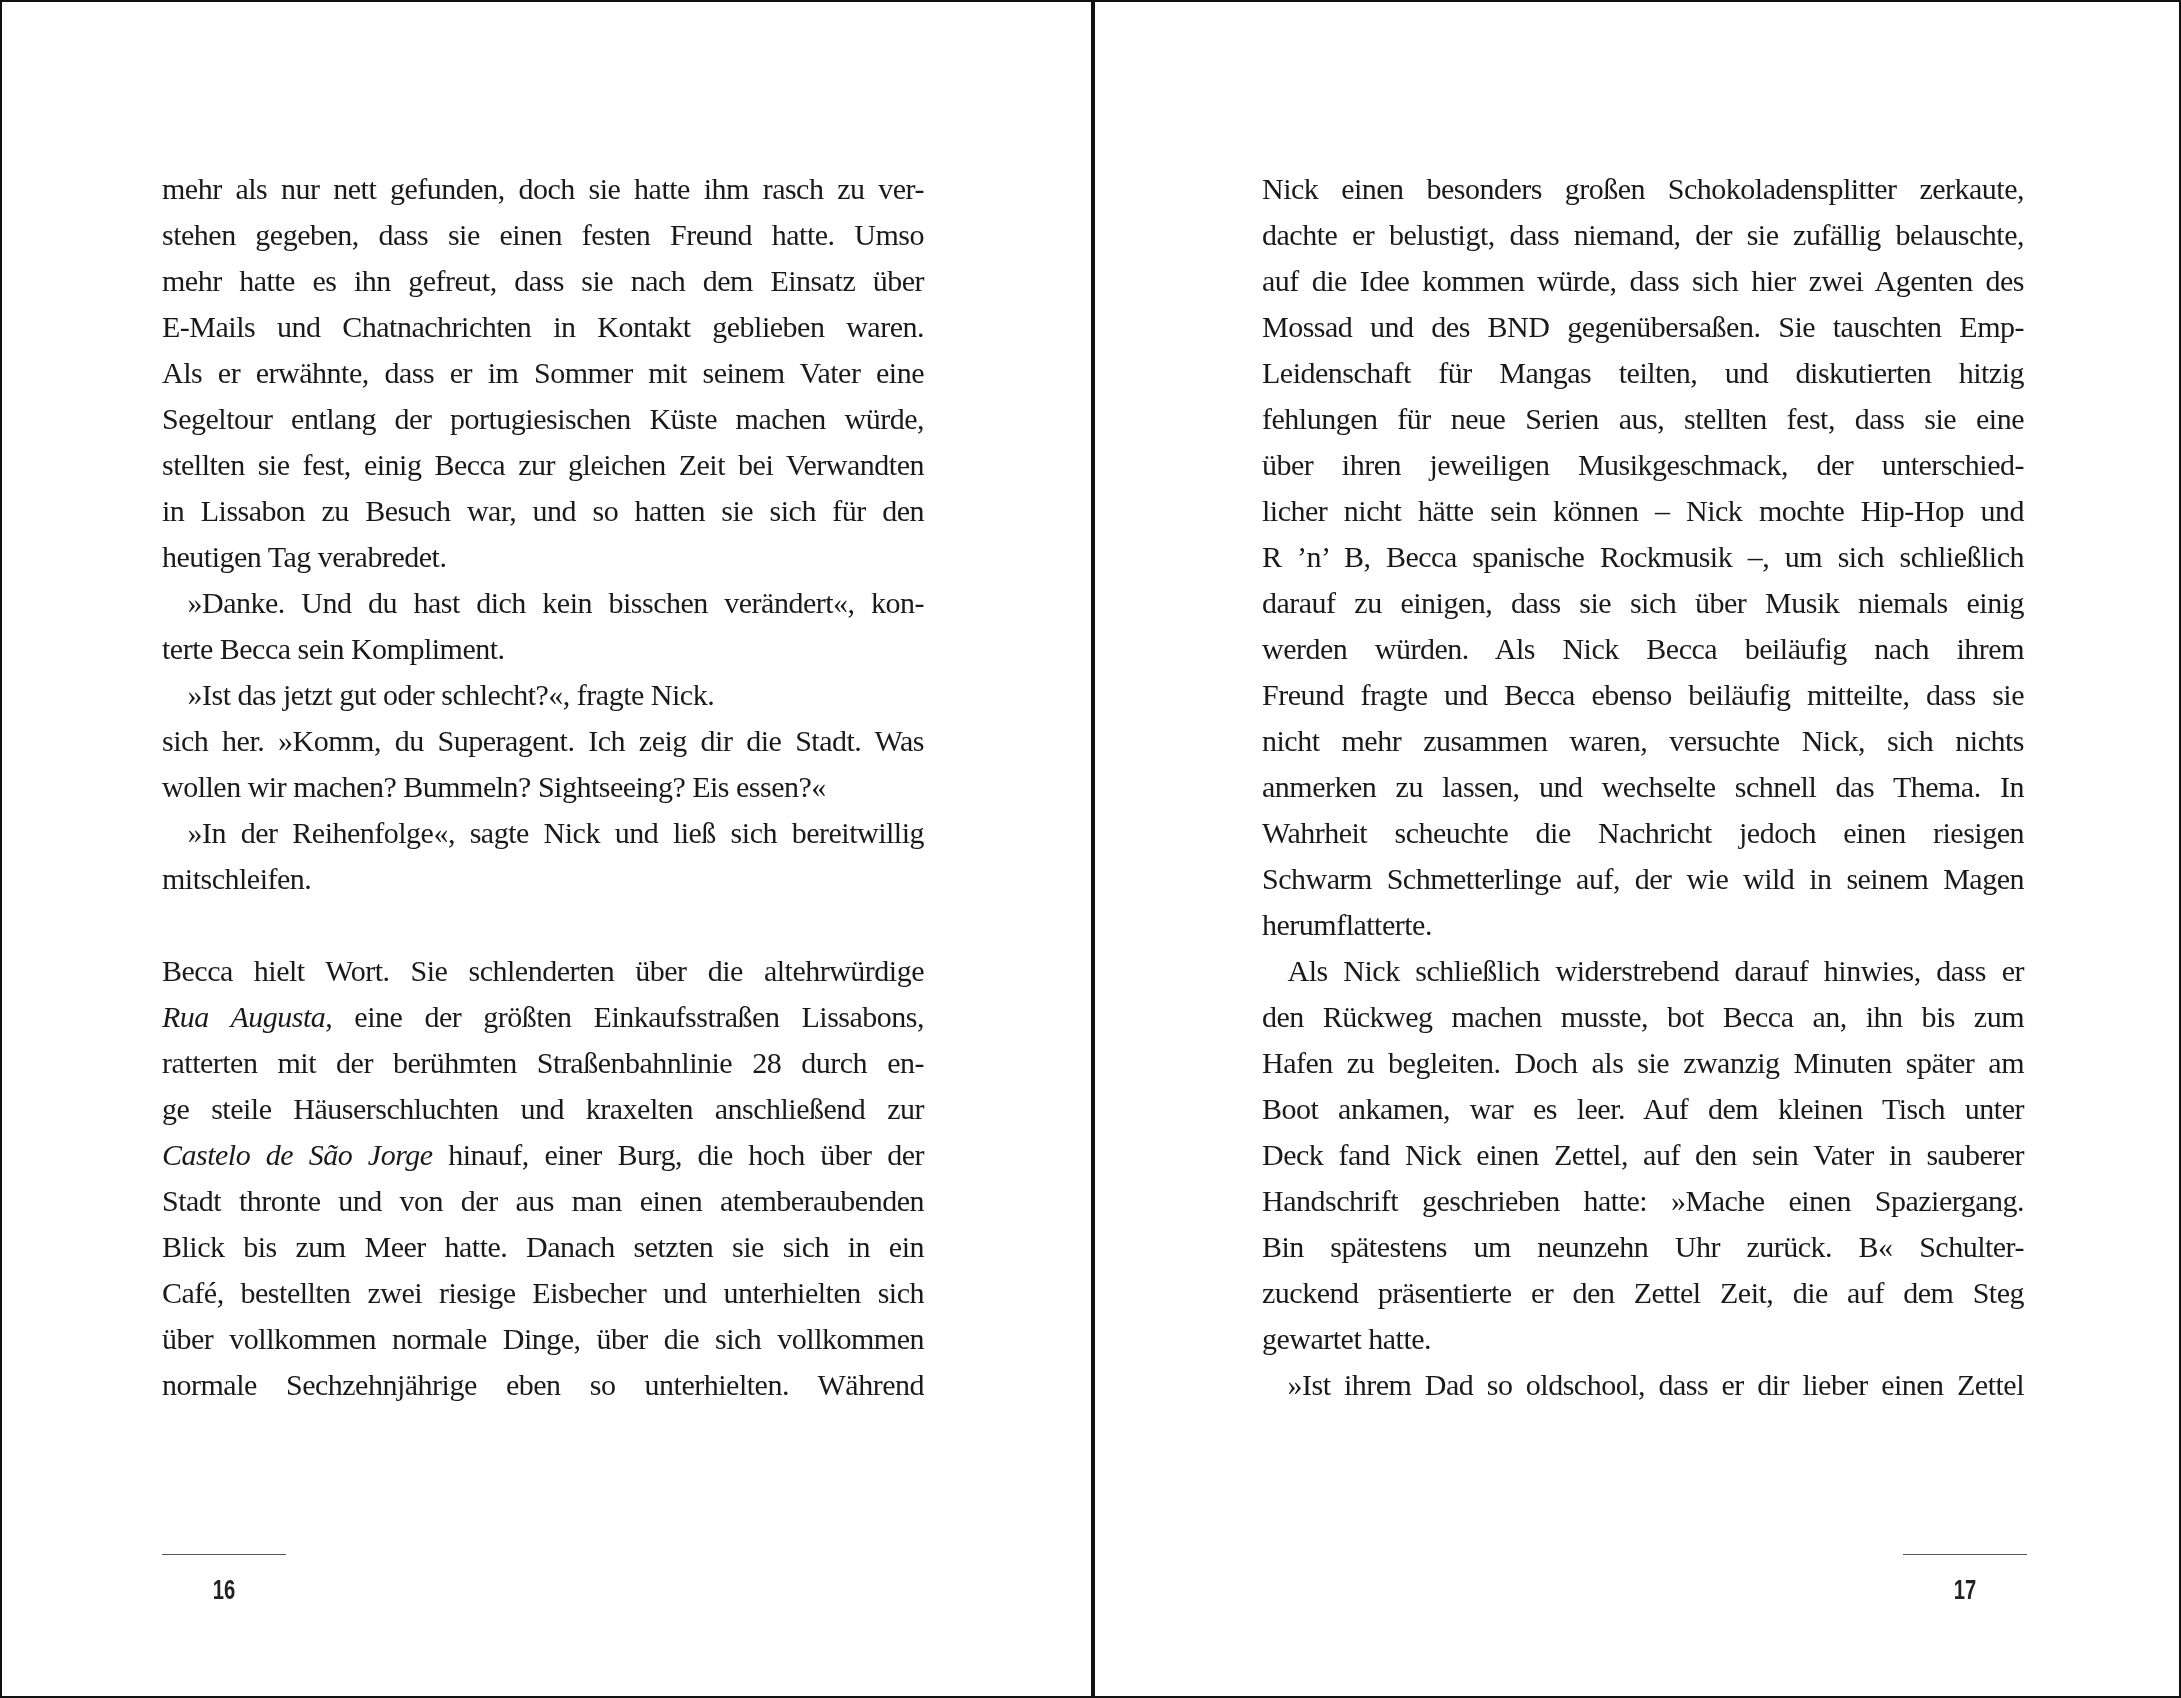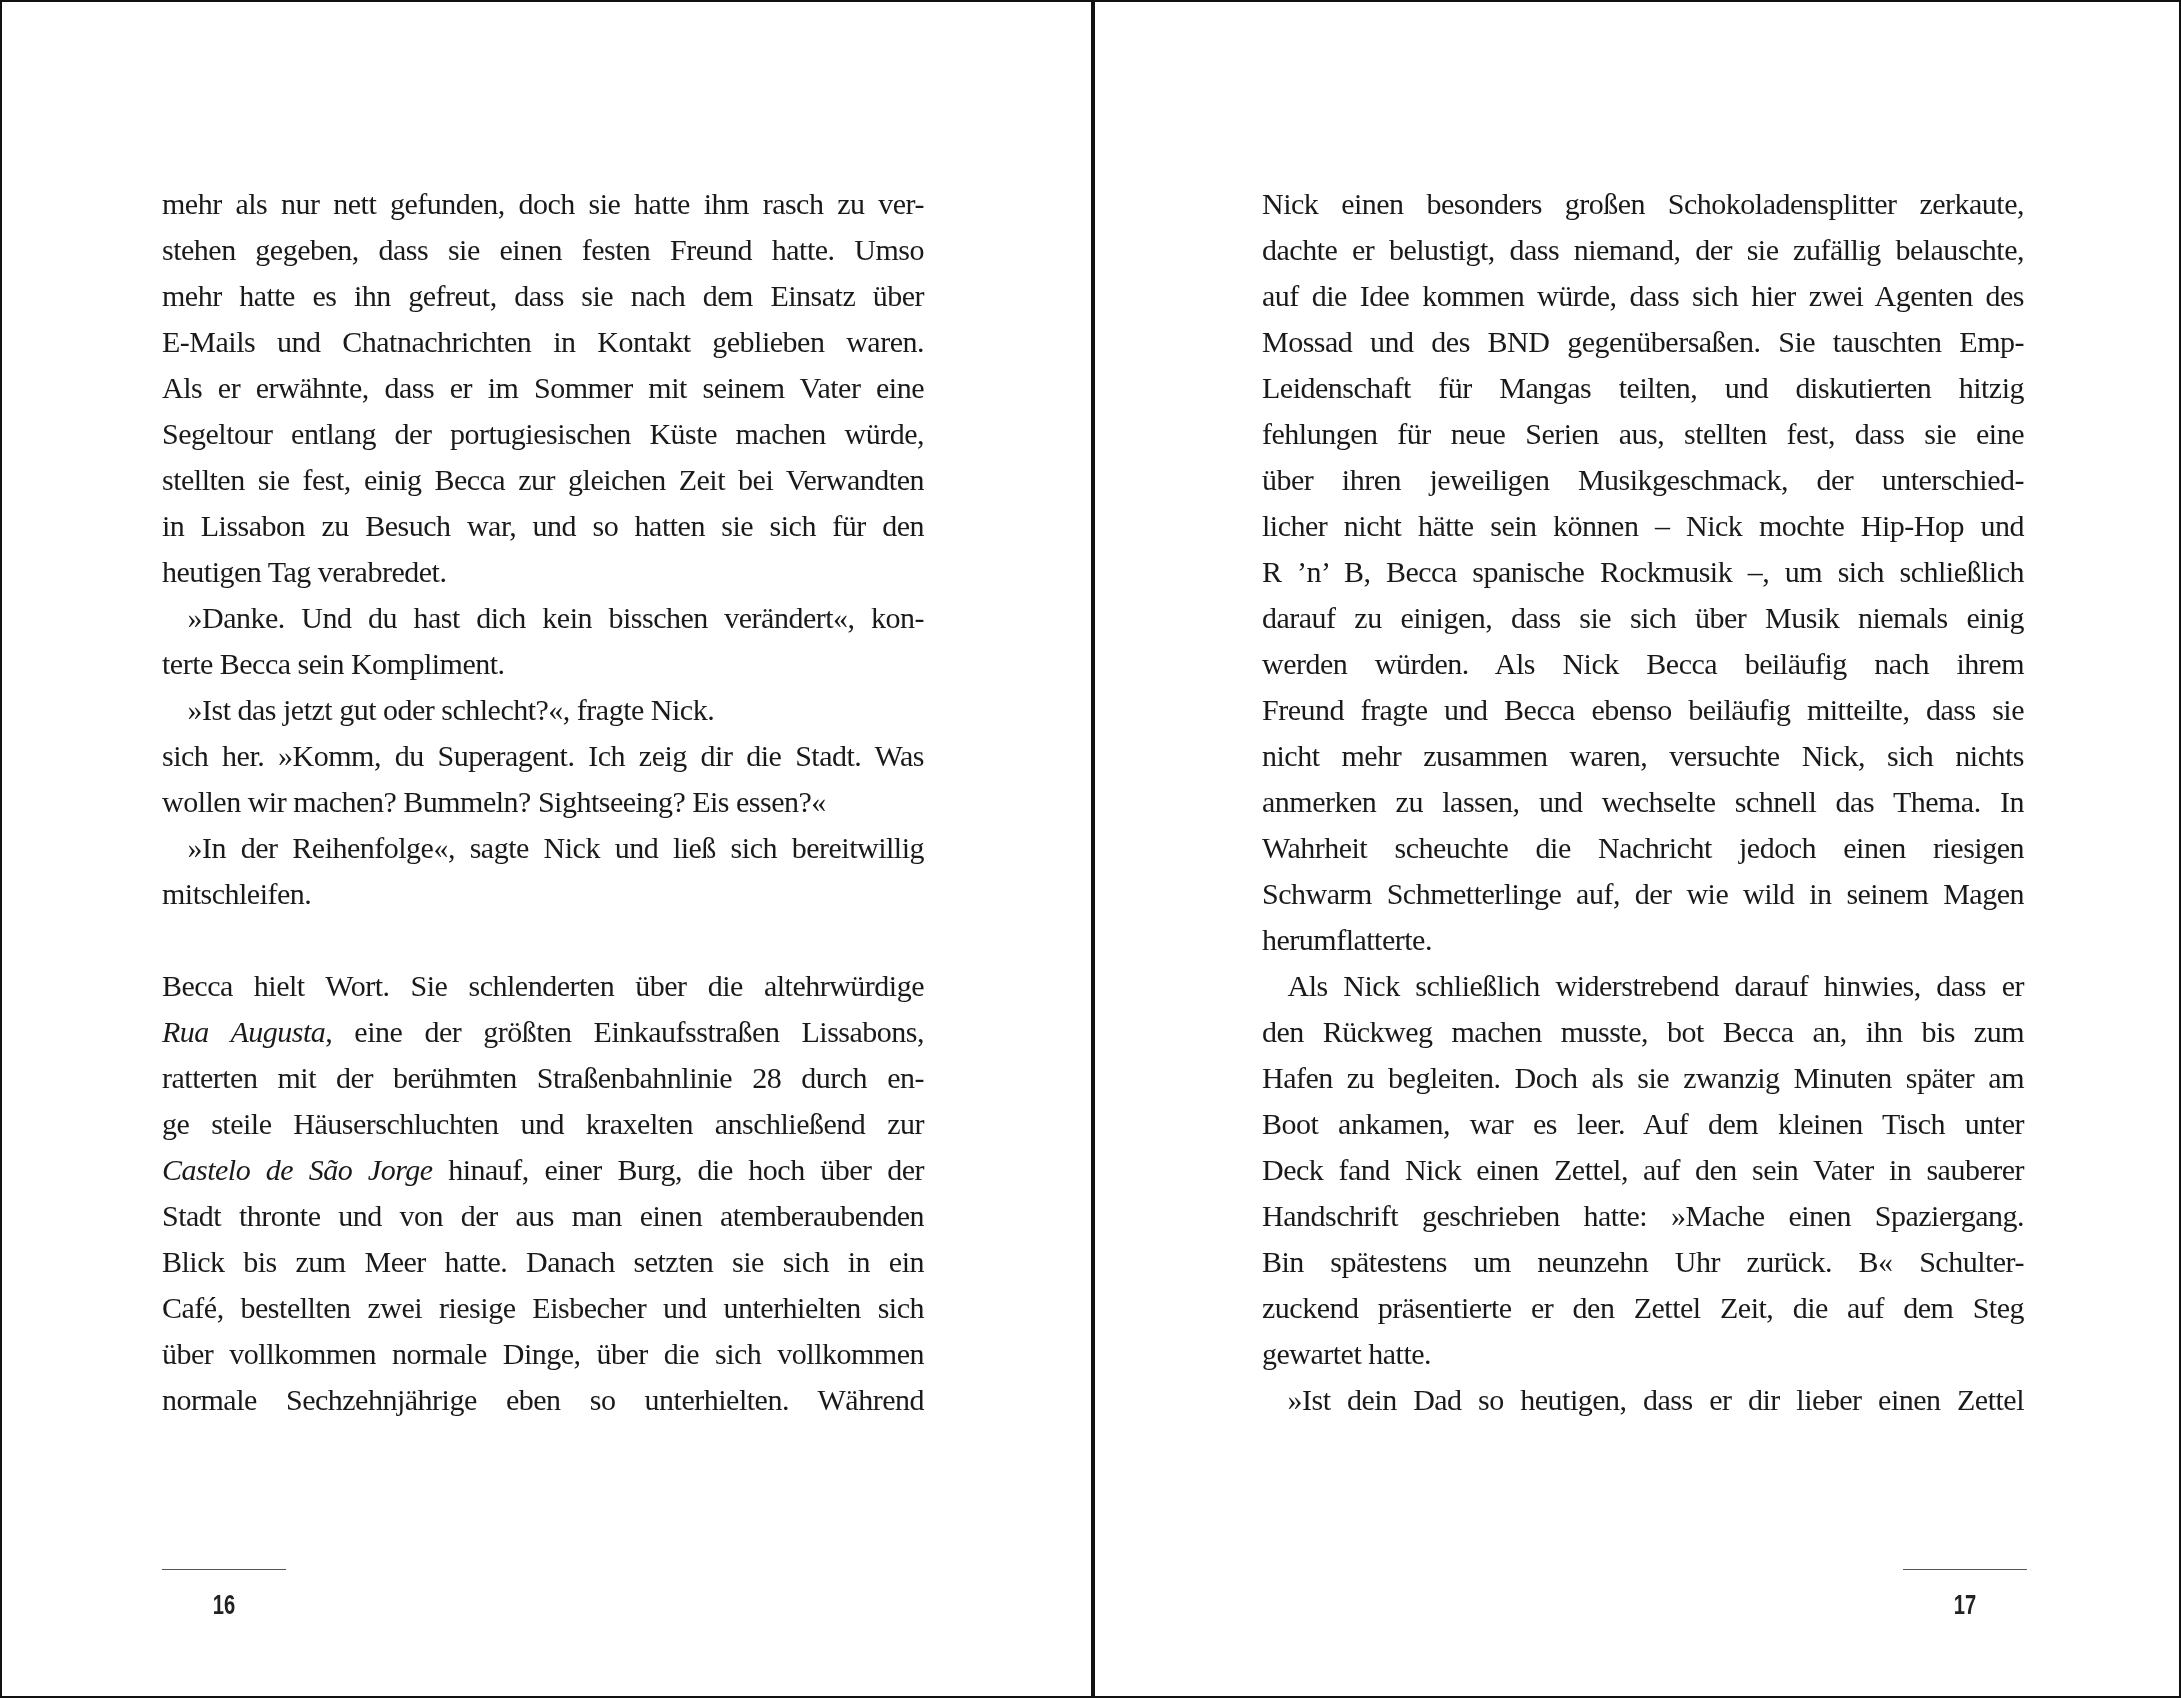--- a/index.html
+++ b/index.html
@@ -10,21 +10,21 @@
       box-sizing: border-box;
       border: 2.7px solid #111;
       border-right-width: 3.6px;
       background: #fff;
     }
     .divider {
       position: absolute; top: 0; bottom: 0; left: 1089px; width: 3.6px;
       background: #111;
     }
     .page {
-      position: absolute; top: 17px; bottom: 0; width: 1087px;
+      position: absolute; top: 2px; bottom: 0; width: 1087px;
     }
     .page.left { left: 0; }
     .page.right { left: 1093px; }
     .text {
       position: absolute;
       top: 162px;
       width: 762px;
       font-family: "Liberation Serif", "DejaVu Serif", serif;
       font-size: 30px;
       line-height: 46px;
@@ -124,20 +124,20 @@
       <span class="line last">herumflatterte.</span>
       <span class="line indent">Als Nick schließlich widerstrebend darauf hinwies, dass er</span>
       <span class="line">den Rückweg machen musste, bot Becca an, ihn bis zum</span>
       <span class="line">Hafen zu begleiten. Doch als sie zwanzig Minuten später am</span>
       <span class="line">Boot ankamen, war es leer. Auf dem kleinen Tisch unter</span>
       <span class="line">Deck fand Nick einen Zettel, auf den sein Vater in sauberer</span>
       <span class="line">Handschrift geschrieben hatte: »Mache einen Spaziergang.</span>
       <span class="line">Bin spätestens um neunzehn Uhr zurück. B« Schulter-</span>
       <span class="line">zuckend präsentierte er den Zettel Zeit, die auf dem Steg</span>
       <span class="line last">gewartet hatte.</span>
-      <span class="line indent">»Ist dein Dad so heutigen, dass er dir lieber einen Zettel</span>
+      <span class="line indent">»Ist ihrem Dad so oldschool, dass er dir lieber einen Zettel</span>
     </div>
     <div class="footer-rule"></div>
     <div class="page-number">17</div>
   </div>
 
 </div>
 
 
 </body></html>

